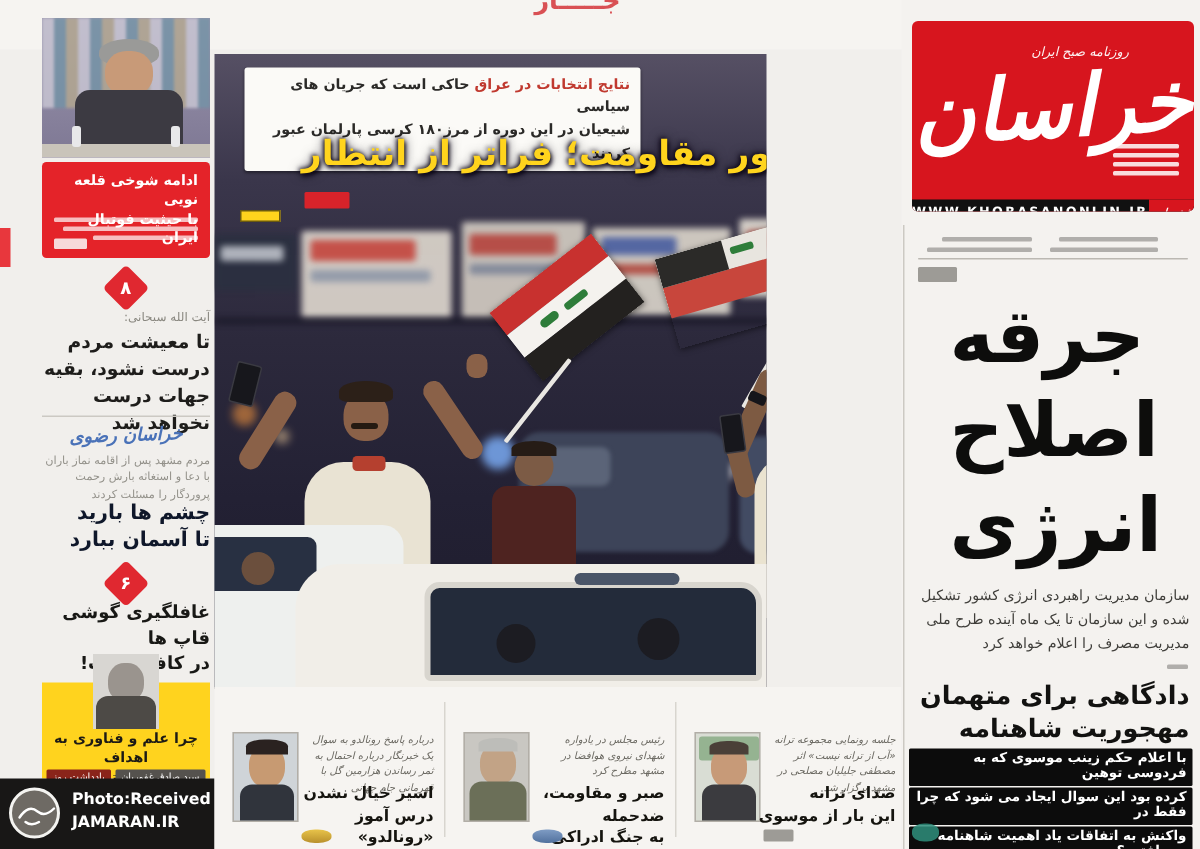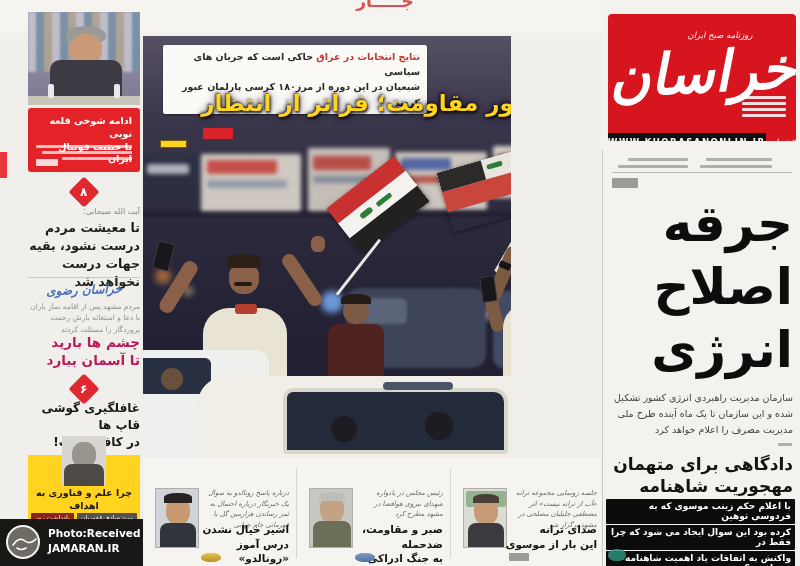--- a/index.html
+++ b/index.html
@@ -33,21 +33,21 @@
   .left-tab { left:0; top:152px; width:7px; height:26px; background:#e8373d; }
 
   .diamond { width:22px; height:22px; background:#e02830; transform:rotate(45deg); display:flex; align-items:center; justify-content:center; border-radius:3px; }
   .diamond span { transform:rotate(-45deg); color:#fff; font-weight:bold; font-size:12px; }
 
   .sb-label { left:28px; top:207px; width:112px; font-size:8px; color:#8a8880; text-align:right; }
   .sb-quote { left:28px; top:219px; width:112px; font-size:12.5px; font-weight:bold; color:#1e1d1b; line-height:1.45; text-align:right; }
   .sb-div { left:28px; top:277px; width:112px; height:1px; background:#ccc9c3; }
   .sb-region { left:28px; top:283px; width:112px; text-align:center; color:#4a72b8; font-size:12px; font-weight:bold; font-style:italic; transform:rotate(-2deg); }
   .sb-rain-kicker { left:28px; top:301px; width:112px; font-size:7.5px; color:#93918a; line-height:1.5; text-align:right; }
-  .sb-rain-title { left:28px; top:333px; width:112px; font-size:13.5px; font-weight:bold; color:#be185d; line-height:1.35; text-align:right; }
+  .sb-rain-title { left:28px; top:333px; width:112px; font-size:13.5px; font-weight:bold; color:#0f172a; line-height:1.35; text-align:right; }
   .sb-phone-title { left:28px; top:400px; width:112px; font-size:12px; font-weight:bold; color:#181815; line-height:1.4; text-align:right; }
 
   .sb-yellow { left:28px; top:455px; width:112px; height:64px; background:#ffd31e; }
   .sb-portrait { left:62px; top:436px; width:44px; height:50px; background:#d8d6d2; overflow:hidden; }
   .sb-portrait .head { position:absolute; left:10px; top:6px; width:24px; height:26px; background:#9a948e; border-radius:45%; }
   .sb-portrait .body { position:absolute; left:2px; top:28px; width:40px; height:22px; background:#4d4a46; border-radius:8px 8px 0 0; }
   .sb-note-title { left:32px; top:487px; width:104px; font-size:9.5px; font-weight:bold; color:#1c1a15; line-height:1.35; text-align:center; }
   .sb-badges { left:28px; top:513px; width:112px; display:flex; justify-content:center; gap:3px; }
   .sb-badges .b1 { background:#8a241a; color:#fff; font-size:6.5px; padding:1px 4px; border-radius:1px; }
   .sb-badges .b2 { background:#55524e; color:#fff; font-size:6.5px; padding:1px 4px; border-radius:1px; }
@@ -91,21 +91,21 @@
   .masthead { position:absolute; left:7px; top:14px; width:188px; height:127px; background:#d7151e; border-radius:4px; overflow:hidden; }
   .mh-tagline { position:absolute; left:0; top:16px; width:188px; text-align:center; color:#fff; font-size:8.5px; font-style:italic; opacity:.95;padding-left:36px; }
   .mh-brand { position:absolute; left:0; top:26px; width:188px; text-align:center; color:#fff; font-size:56px; font-weight:bold; font-style:italic; transform:rotate(-3deg); letter-spacing:-3px; }
   .mh-meta { position:absolute; right:10px; top:82px; }
   .mh-meta div { width:44px; height:2.5px; background:rgba(255,255,255,.85); margin-bottom:3.5px; border-radius:1px; }
   .mh-bar { position:absolute; left:0; top:119px; width:188px; height:18px; background:#111; display:flex; }
   .mh-url { flex:1; color:#fff; font-size:8.5px; font-weight:bold; letter-spacing:1.5px; text-align:center; line-height:18px; }
   .mh-date { width:62px; background:#d7151e; color:#fff; font-size:7.5px; font-weight:bold; text-align:center; line-height:18px; }
 
   .idx-badge { left:612px; top:178px; width:26px; height:10px; background:#9d9b96; border-radius:1px; }
-  .r-headline { left:633px; top:193px; width:160px; text-align:right; color:#0d0d0c; font-weight:bold; font-size:50px; line-height:1.26; letter-spacing:-1px; }
+  .r-headline { left:633px; top:193px; width:160px; text-align:left; color:#0d0d0c; font-weight:bold; font-size:50px; line-height:1.26; letter-spacing:-1px; }
   .r-dek { left:610px; top:390px; width:183px; font-size:9.5px; color:#3f3e3a; line-height:1.7; text-align:right; }
   .r-court { left:612px; top:453px; width:181px; font-size:17px; font-weight:bold; color:#121210; line-height:1.3; text-align:right; }
   .r-hl { left:606px; top:499px; width:189px; text-align:right; direction:rtl; }
   .r-hl span { display:inline-block; background:#0c0c0c; color:#fff; font-size:9px; font-weight:bold; padding:2px 4px 3px; margin-bottom:1px; border-radius:1px; }
   .r-logo { left:608px; top:549px; width:18px; height:12px; background:#2f8f7d; border-radius:45%; opacity:.85; }
 </style>
 </head>
 <body>
 
 <div class="page">

